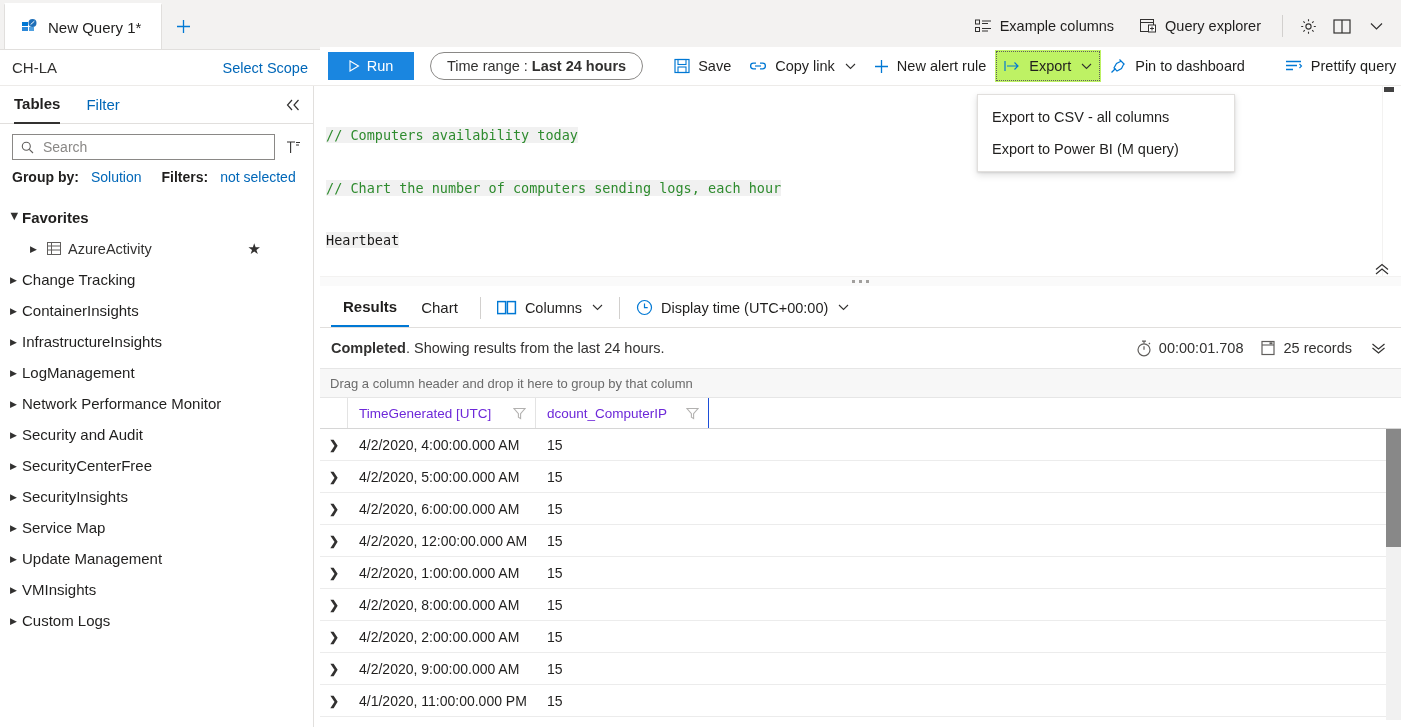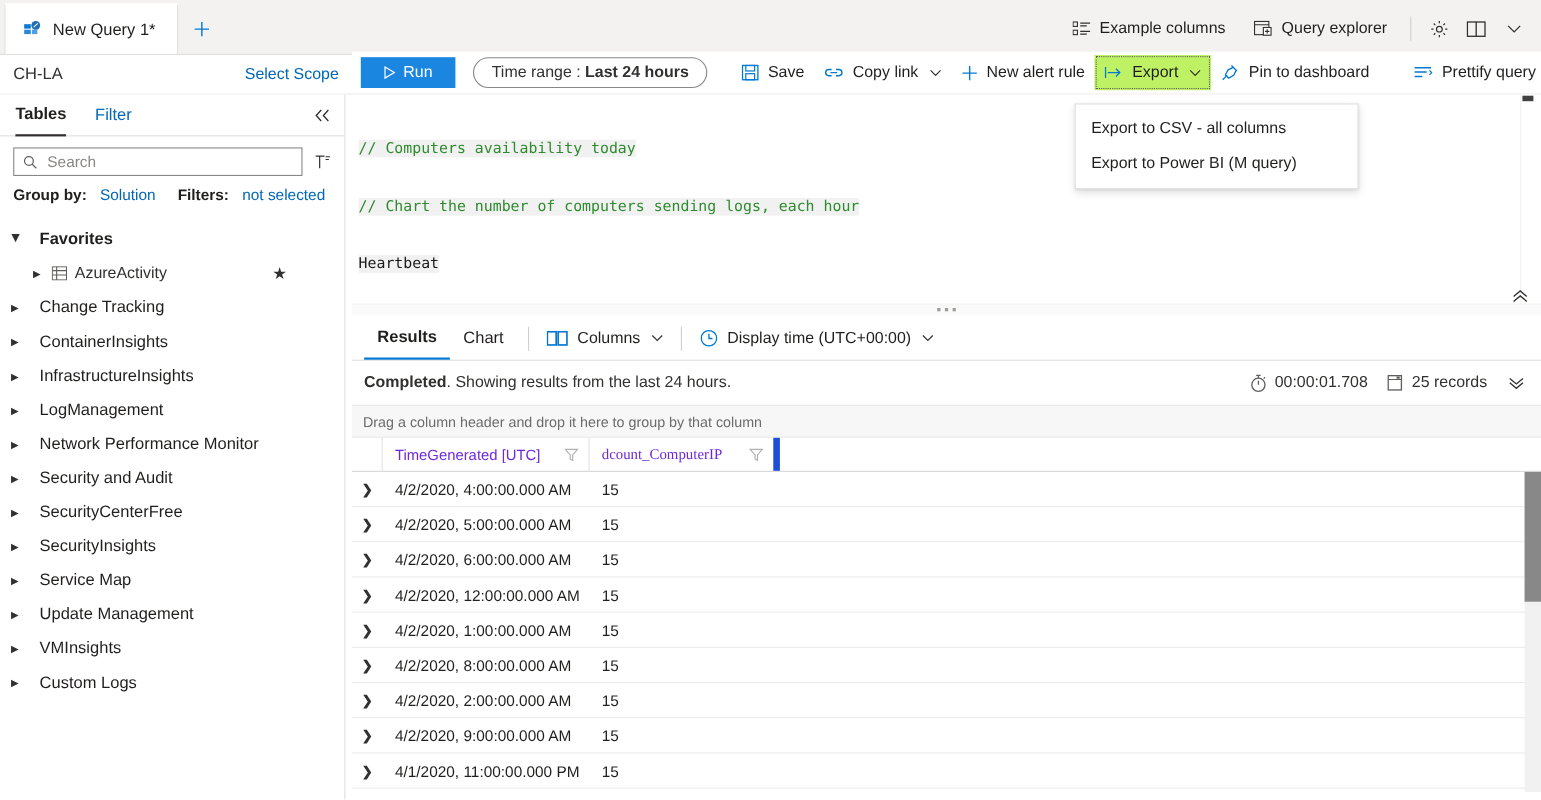--- a/index.html
+++ b/index.html
@@ -132,21 +132,21 @@
   .search-box input::placeholder { color: #8a8886; }
   .sort-btn { width: 20px; height: 22px; display:flex; align-items:center; justify-content:center; cursor:pointer; }
   .groupby {
     padding: 9px 0 0 12px; font-size: 14px; color: #201f1e;
     display: flex; align-items: center; gap: 12px; white-space: nowrap;
   }
   .groupby b { font-weight: 700; }
   .lnk { color: #0067b8; cursor: pointer; }
   .tree { padding-top: 17px; }
   .tree-group {
-    display: flex; align-items: center; gap: 16px;
+    display: flex; align-items: center; gap: 2px;
     height: 31px; padding-left: 10px; font-size: 15px; cursor: pointer; color: #201f1e;
   }
   .tree-group.fav { font-weight: 700; }
   .tri { width: 10px; font-size: 9px; color: #323130; display:inline-block; }
   .tri.down { transform: rotate(90deg); }
   .tree-child {
     display: flex; align-items: center; gap: 7px; height: 31px;
     padding-left: 30px; font-size: 14.5px; color: #323130; cursor: pointer;
   }
   .star { margin-left: auto; margin-right: 52px; font-size: 15px; color: #323130; cursor:pointer; }
@@ -215,21 +215,21 @@
 
   
   .grid { position: relative; width: 1081px; }
   .grid-head {
     display: flex; height: 31px; align-items: stretch;
     border-bottom: 1px solid #d6d6d6; background: #ffffff;
   }
   .gh { display: flex; align-items: center; font-size: 13.5px; color: #6d28d9; position: relative; }
   .gh.lead { width: 28px; border-right: 1px solid #e3e3e3; }
   .gh.c1 { width: 188px; padding-left: 11px; border-right: 1px solid #e3e3e3; }
-  .gh.c2 { width: 173px; padding-left: 11px; border-right: 6px solid #1d4ed8; font-family: Liberation Serif, serif; }
+  .gh.c2 { width: 173px; padding-left: 11px; border-right: 1px solid #1d4ed8; }
   .gh.rest { flex: 1; }
   .filt { margin-left: auto; margin-right: 9px; opacity: .65; }
   .grow {
     display: flex; height: 32px; align-items: center;
     border-bottom: 1px solid #ececec; font-size: 14px; color: #201f1e;
   }
   .gc.lead {
     width: 28px; display: flex; align-items: center; justify-content: center;
     font-size: 12px; color: #323130; cursor: pointer; font-weight: 700;
   }

